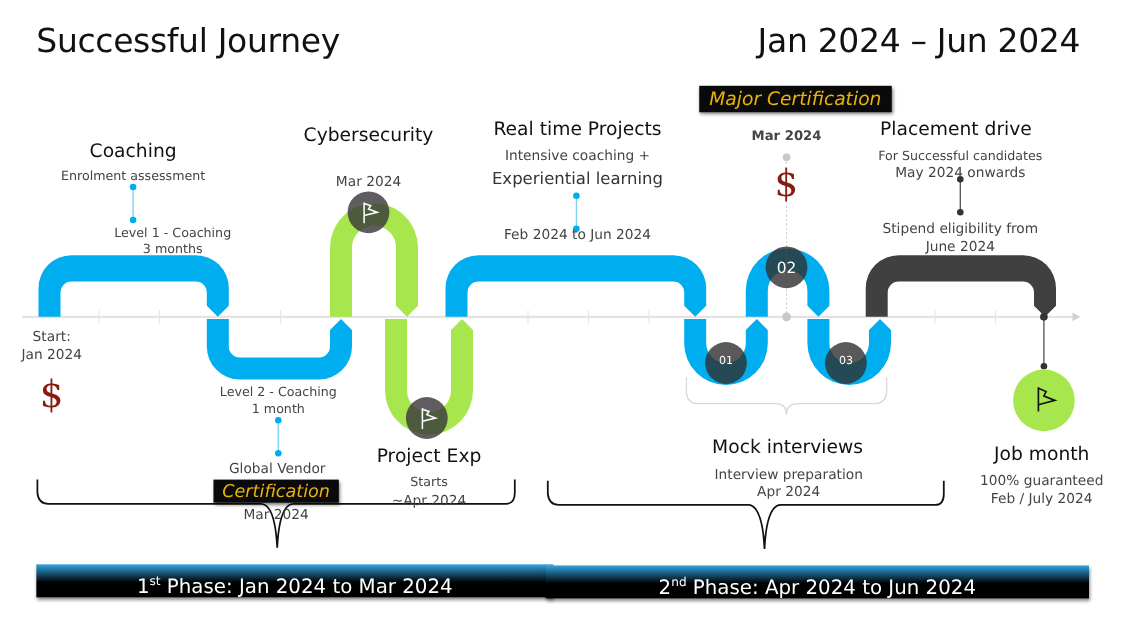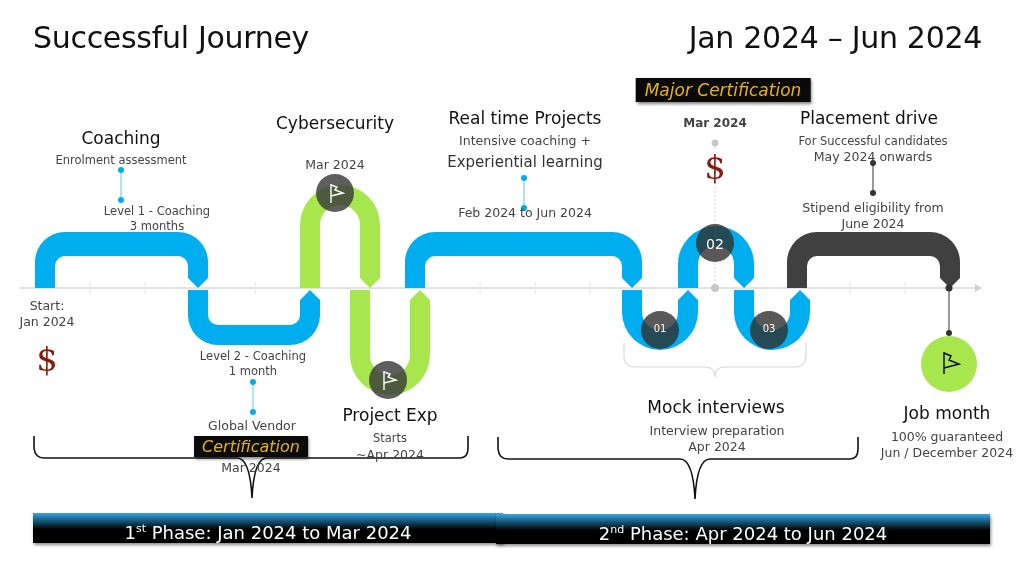--- a/index.html
+++ b/index.html
@@ -180,21 +180,21 @@
 <div class="abs center s" style="left:873px;top:134px;">For Successful candidates</div>
 <div class="abs center m" style="left:873px;top:149px;">May 2024 onwards</div>
 <div class="abs center m" style="left:873px;top:200px;">
   <div>Stipend eligibility from</div>
   <div>June 2024</div>
 </div>
 
 <div class="abs center h" style="left:947px;top:403px;">Job month</div>
 <div class="abs center m" style="left:947px;top:429px;">
   <div>100% guaranteed</div>
-  <div>Jun / December 2024</div>
+  <div>Feb / July 2024</div>
 </div>
 
 <div class="abs phase" style="left:33px;top:513px;width:470px;">
   <span>1</span><sup>st</sup><span> Phase: Jan 2024 to Mar 2024</span>
 </div>
 <div class="abs phase" style="left:496px;top:514px;width:494px;">
   <span>2</span><sup>nd</sup><span> Phase: Apr 2024 to Jun 2024</span>
 </div>
 
 </body></html>

